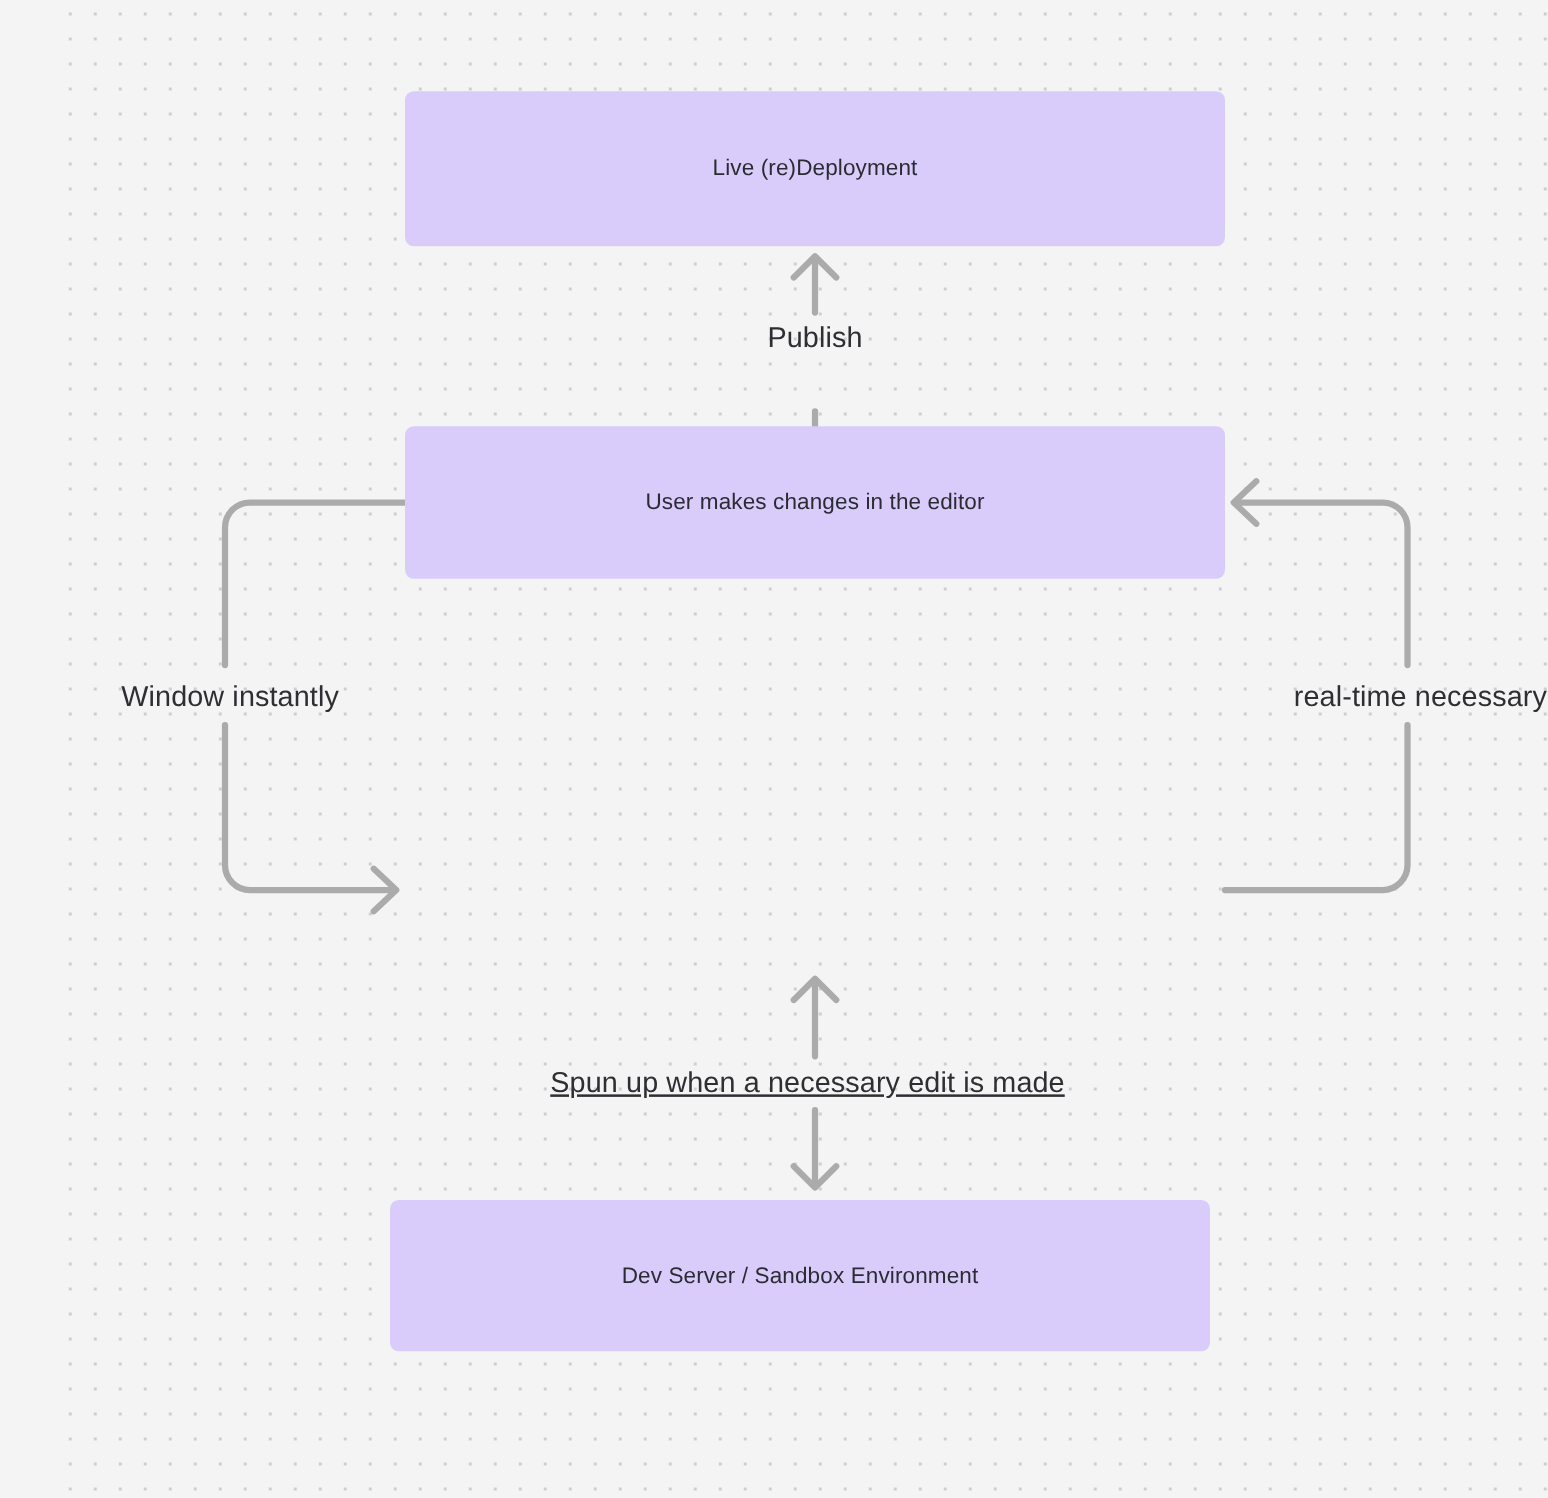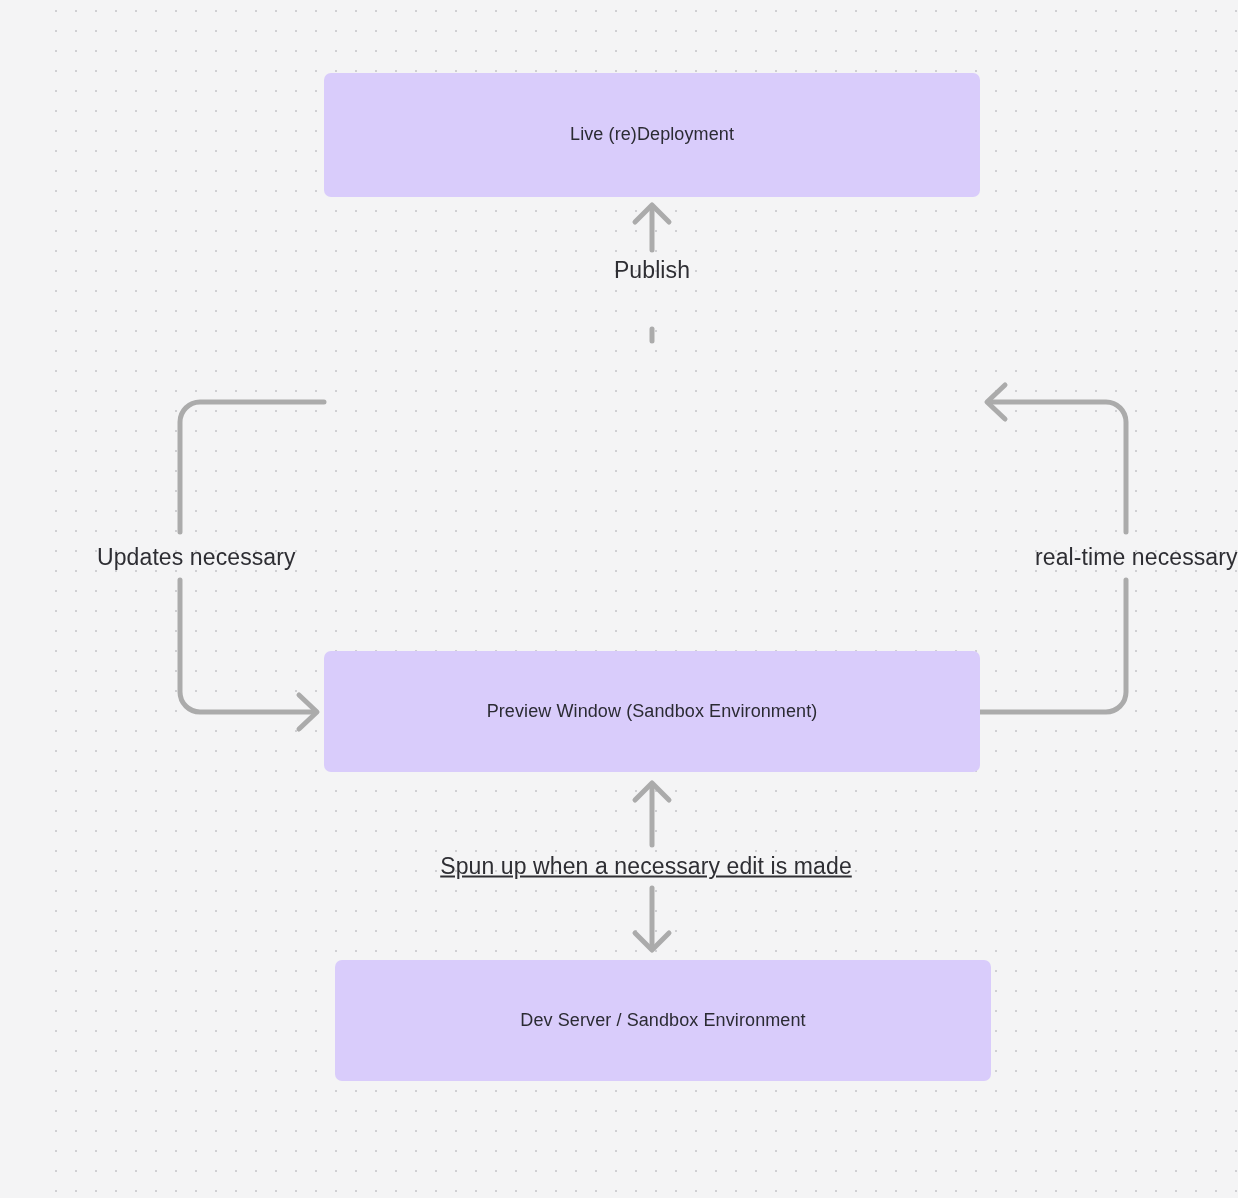--- a/index.html
+++ b/index.html
@@ -99,30 +99,30 @@
       <path d="M 588 800 L 605 783 L 622 800" stroke="#ABABAB" stroke-width="5" stroke-linecap="round" stroke-linejoin="round" fill="none"></path>
       <path d="M 605 888 L 605 946" stroke="#ABABAB" stroke-width="5" stroke-linecap="round" fill="none"></path>
       <path d="M 588 933 L 605 950 L 622 933" stroke="#ABABAB" stroke-width="5" stroke-linecap="round" stroke-linejoin="round" fill="none"></path>
     </g>
   </svg>
 
   <div class="node" style="left:277px; top:73px; width:656px; height:124px;">
     <span>Live (re)Deployment</span>
   </div>
 
-
-  <div class="node" style="left:277px; top:651px; width:656px; height:121px;">
-    <span>Preview Window (Sandbox Environment)</span>
+  <div class="node" style="left:277px; top:341px; width:656px; height:122px;">
+    <span>User makes changes in the editor</span>
   </div>
 
-  <div class="node" style="left:288px; top:960px; width:656px; height:121px;">
+
+  <div class="node" style="left:265px; top:960px; width:656px; height:121px;">
     <span>Dev Server / Sandbox Environment</span>
   </div>
 
   <div class="edge-label center" style="left:605px; top:270px;">Publish</div>
 
-  <div class="edge-label left-anchor" style="left:50px; top:557px;">Updates necessary</div>
+  <div class="edge-label left-anchor" style="left:50px; top:557px;">Window instantly</div>
 
   <div class="edge-label left-anchor" style="left:988px; top:557px;">real-time necessary</div>
 
   <div class="edge-label center" style="left:599px; top:866px;text-decoration:underline;">Spun up when a necessary edit is made</div>
 
 </div>
 
 </body></html>

